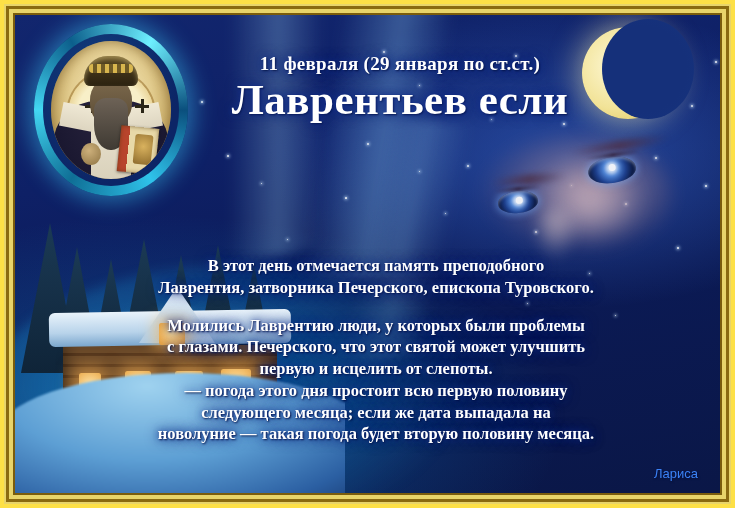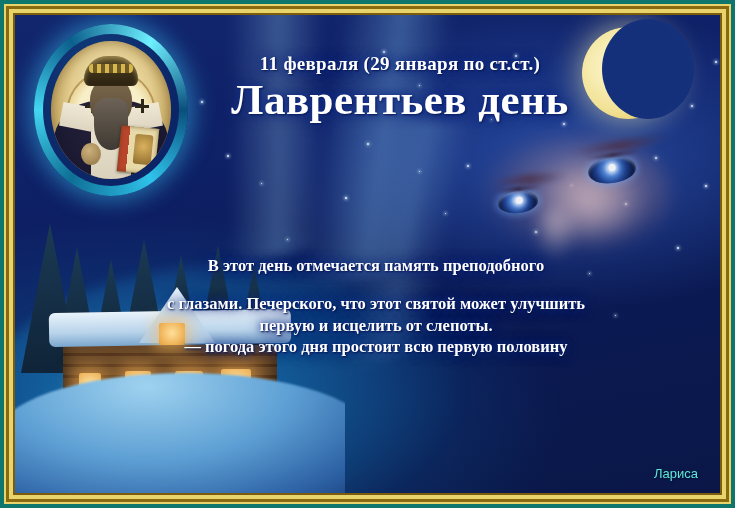--- a/index.html
+++ b/index.html
@@ -5,21 +5,21 @@
   html,body{margin:0;padding:0;background:#000;}
   body{
     font-family:"Liberation Serif", serif;
     width:735px;height:508px;overflow:hidden;
   }
 
   
   .card{
     position:relative;width:735px;height:508px;box-sizing:border-box;
     background:#0c1a4d;
-    border:4px solid #0f766e;
+    border:4px solid #fde047;
     outline:3px solid #8a6a10;
     outline-offset:-9px;
     box-shadow:inset 0 0 0 9px #e8d46a, inset 0 0 0 12px #7a5c0c;
   }
   .inner{
     position:absolute;left:11px;top:11px;right:11px;bottom:11px;
     overflow:hidden;background:#0b1650;
   }
 
   
@@ -180,21 +180,21 @@
 
   
   .txt{position:absolute;z-index:30;color:#ffffff;text-align:center;
        text-shadow:0 0 7px rgba(20,50,150,.95),0 0 14px rgba(10,30,110,.9),1px 1px 2px #061034;}
   .date{left:150px;top:38px;width:470px;font-size:19px;font-weight:bold;letter-spacing:.3px;}
   .title{left:150px;top:62px;width:470px;font-size:43px;font-weight:bold;line-height:1.05;
          letter-spacing:.5px;}
   .body{left:16px;top:240px;width:690px;font-size:16.5px;font-weight:bold;line-height:1.32;}
   .body p{margin:0;}
   .body .gap{height:16px;}
-  .sig{position:absolute;z-index:30;right:22px;bottom:12px;font-size:13px;color:#5eead4;
+  .sig{position:absolute;z-index:30;right:22px;bottom:12px;font-size:13px;color:#3b82f6;
        font-family:"Liberation Sans", sans-serif;
        text-shadow:1px 1px 2px #06103a;}
 </style>
 </head>
 <body>
 
 <div class="card">
   <div class="inner">
 
     <div class="sky"></div>
@@ -300,27 +300,31 @@
         <div class="cross c2"></div>
         <div class="head"></div>
         <div class="mitre"></div>
         <div class="beard"></div>
         <div class="book"></div>
         <div class="hand"></div>
       </div>
     </div>
 
     <div class="txt date">11 февраля (29 января по ст.ст.)</div>
-    <div class="txt title">Лаврентьев день</div>
+    <div class="txt title">Лаврентьев если</div>
 
     <div class="txt body">
       <div id="para-host">
           <p>В этот день отмечается память преподобного</p>
+          <p>Лаврентия, затворника Печерского, епископа Туровского.</p>
           <div class="gap"></div>
+          <p>Молились Лаврентию люди, у которых были проблемы</p>
           <p>с глазами. Печерского, что этот святой может улучшить</p>
           <p>первую и исцелить от слепоты.</p>
           <p>— погода этого дня простоит всю первую половину</p>
+          <p>следующего месяца; если же дата выпадала на</p>
+          <p>новолуние — такая погода будет вторую половину месяца.</p>
         </div>
     </div>
 
     <div class="sig">Лариса</div>
   </div>
 </div>
 
 </body></html>

